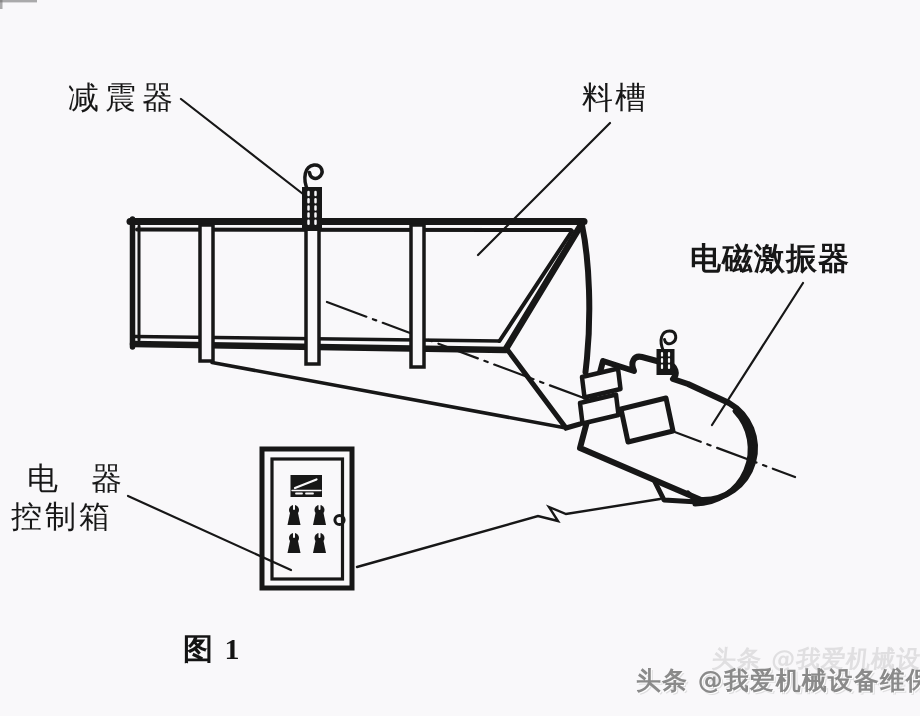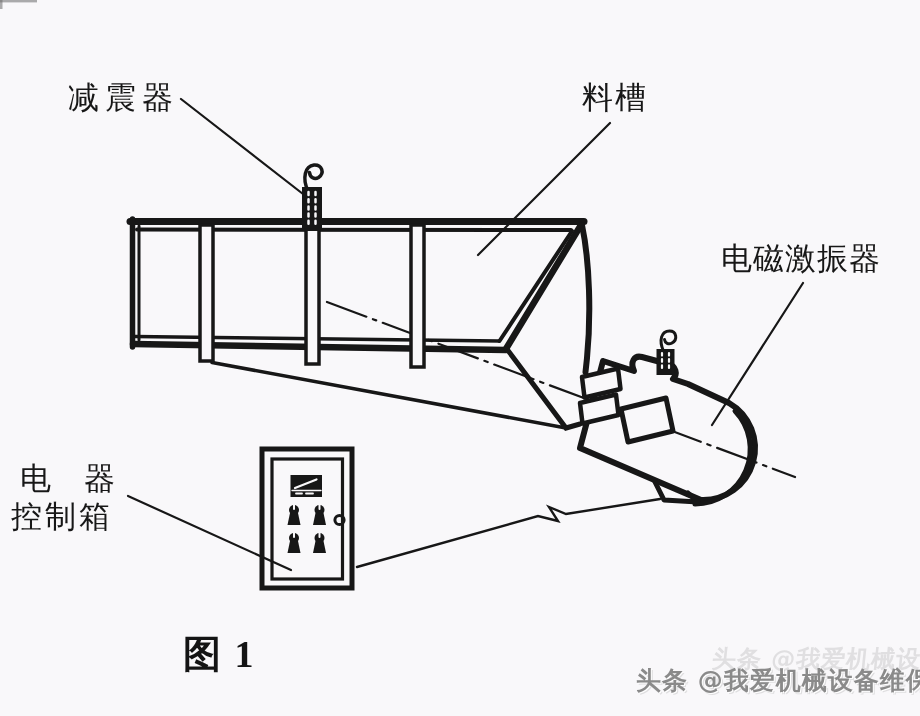--- a/index.html
+++ b/index.html
@@ -14,27 +14,27 @@
   .lbl{
     position:absolute;
     color:#171717;
     font-size:31px;
     line-height:1.15;
     white-space:nowrap;
     font-family:"Liberation Serif","DejaVu Serif",serif;
   }
   .lbl-damper{left:68px;top:80px;letter-spacing:6px;}
   .lbl-trough{left:582px;top:80px;letter-spacing:2px;}
-  .lbl-exciter{left:721px;top:241px;letter-spacing:1px;}
-  .lbl-cb1{left:20px;top:461px;letter-spacing:1px;}
+  .lbl-exciter{left:690px;top:241px;letter-spacing:1px;font-weight:bold;}
+  .lbl-cb1{left:27px;top:461px;letter-spacing:1px;}
   .lbl-cb2{left:11px;top:499px;letter-spacing:3px;}
   .caption{
     position:absolute;left:183px;top:629px;
     display:flex;gap:46px;align-items:center;
-    font-size:38px;font-weight:bold;color:#141414;
+    font-size:30px;font-weight:bold;color:#141414;
     font-family:"Liberation Serif","DejaVu Serif",serif;
     white-space:nowrap;
   }
   .caption .cap-main{letter-spacing:4px;}
   .caption .cap-prefix{letter-spacing:2px;}
   .watermark{
     position:absolute;left:636px;top:664px;
     font-family:"DejaVu Sans","Liberation Sans",sans-serif;
     font-weight:bold;font-size:25px;letter-spacing:1px;
     color:#8a8a8a;

